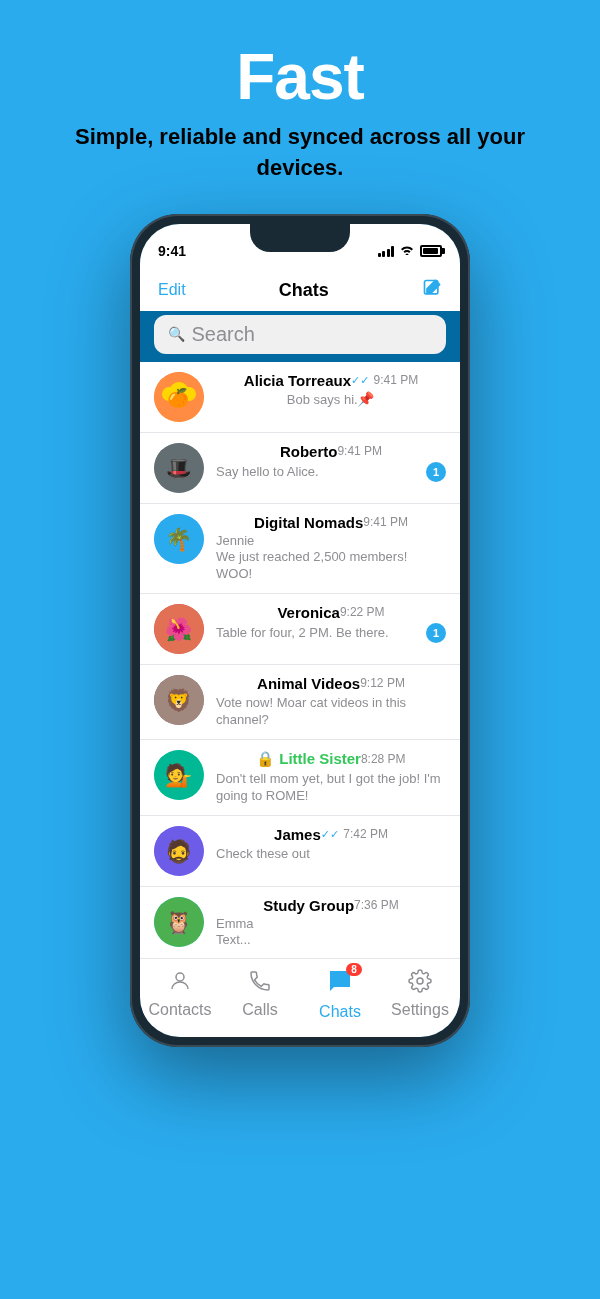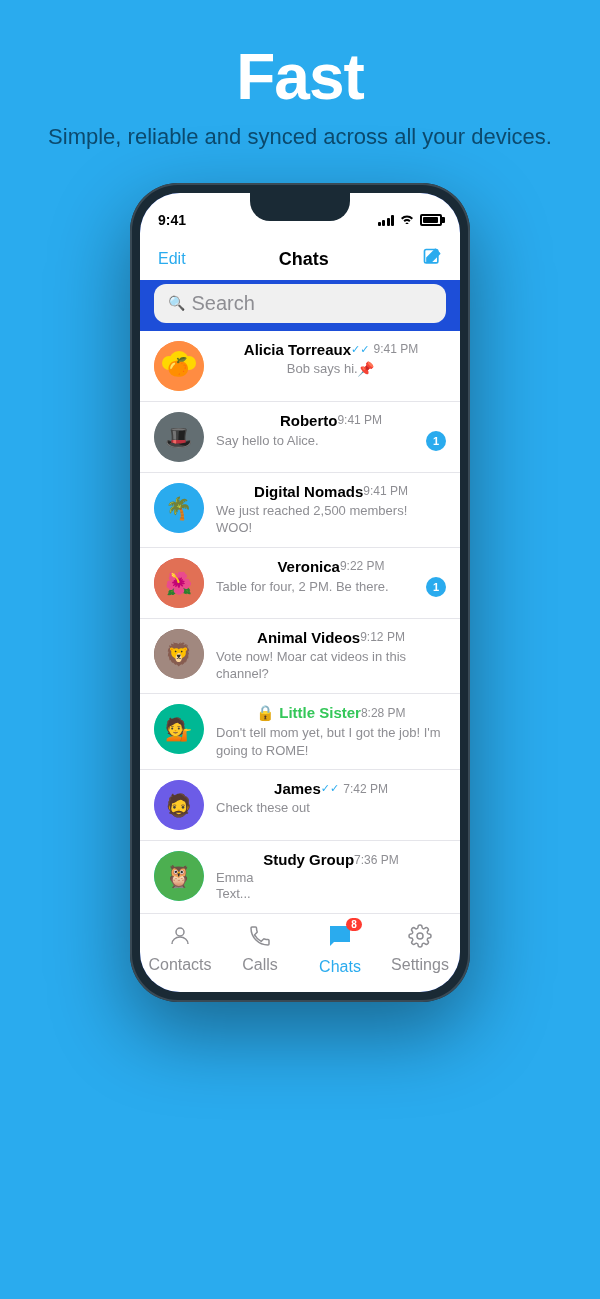--- a/index.html
+++ b/index.html
@@ -20,37 +20,37 @@
       color: white;
     }
     .hero-title {
       font-size: 64px;
       font-weight: 900;
       color: white;
       letter-spacing: -1px;
     }
     .hero-subtitle {
       font-size: 22px;
-      font-weight: 400;
-      color: #0c4a6e;
+      font-weight: 700;
+      color: #000000;
       line-height: 1.4;
       margin-top: 8px;
     }
 
     .phone-wrapper {
       position: relative;
       width: 340px;
       background: #1a2a35;
       border-radius: 48px;
       padding: 10px;
       box-shadow: 0 30px 80px rgba(0,0,0,0.4), inset 0 0 0 2px #3a4a55;
     }
 
     .phone-screen {
-      background: #1d4ed8;
+      background: #0369a1;
       border-radius: 40px;
       overflow: hidden;
       width: 100%;
       position: relative;
     }
 
     .notch-bar {
       background: white;
       height: 46px;
       display: flex;
@@ -410,20 +410,21 @@
           <svg width="50" height="50" viewBox="0 0 50 50">
             <circle cx="25" cy="25" r="25" fill="#2AABEE"></circle>
             <text x="25" y="33" text-anchor="middle" font-size="22">🌴</text>
           </svg>
         </div>
         <div class="chat-content">
           <div class="chat-header">
             <span class="chat-name">Digital Nomads</span>
             <span class="chat-time">9:41 PM</span>
           </div>
+          <div class="chat-sub">Jennie</div>
           <span class="chat-preview">We just reached 2,500 members! WOO!</span>
         </div>
       </div>
 
       <div class="chat-item">
         <div class="avatar av-red">
           <svg width="50" height="50" viewBox="0 0 50 50">
             <circle cx="25" cy="25" r="25" fill="#e17055"></circle>
             <text x="25" y="33" text-anchor="middle" font-size="22">🌺</text>
           </svg>

